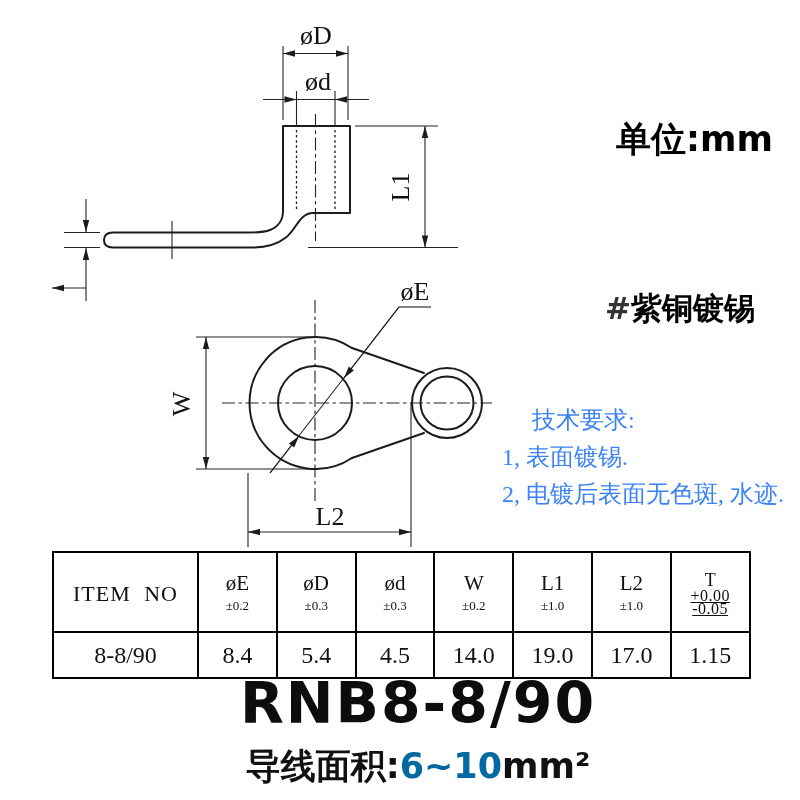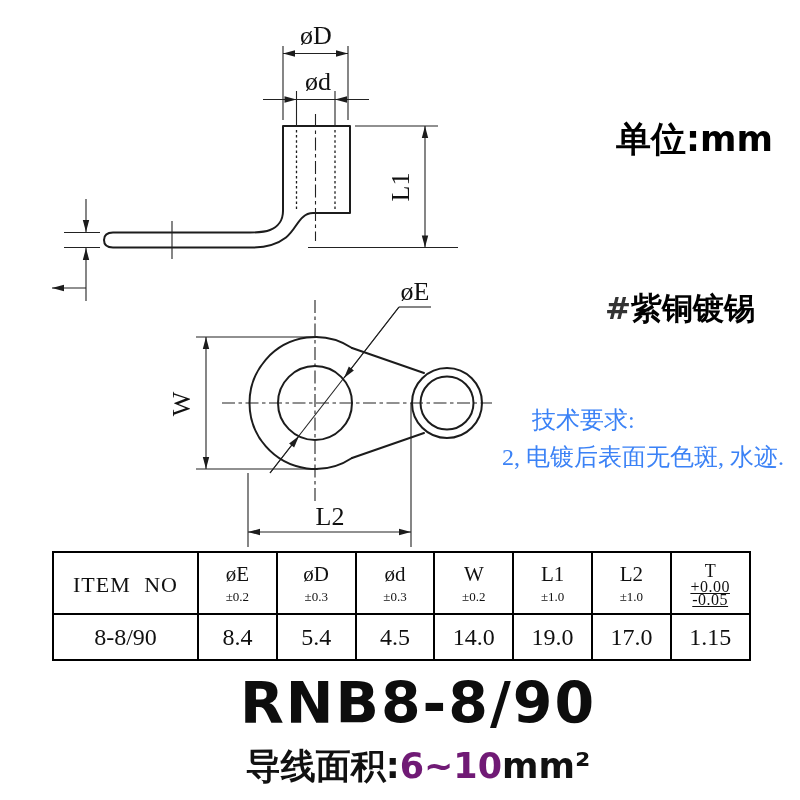--- a/index.html
+++ b/index.html
@@ -15,34 +15,34 @@
   .material-tag .hash{color:#333;}
   .material-tag .name{color:#000000;}
 
   .tech{position:absolute;left:502px;top:402px;color:#3b82f6;
         font-family:"Liberation Serif","DejaVu Serif",serif;font-size:24px;line-height:37px;white-space:nowrap;}
   .tech .title{padding-left:30px;}
 
   table.spec{position:absolute;left:52px;top:551px;width:697px;border-collapse:collapse;table-layout:fixed;
              font-family:"Liberation Serif","DejaVu Serif",serif;color:#101010;text-align:center;}
   table.spec th,table.spec td{border:2px solid #000;padding:0;vertical-align:middle;font-weight:normal;}
-  tr.hdr{height:62px;}
+  tr.hdr{height:80px;}
   tr.datarow{height:46px;}
   .hn{font-size:21px;line-height:25px;padding-top:2px;}
   .hn-item{font-size:22px;word-spacing:7px;letter-spacing:1px;}
   .ht{font-size:13px;line-height:20px;}
   .hn-t{font-size:18px;line-height:17px;padding-top:3px;}
   .ht-sm{font-size:16px;line-height:13px;letter-spacing:.5px;text-decoration:underline;}
   tr.datarow td{font-size:24px;}
 
   .model{position:absolute;left:0;top:668px;width:100%;text-align:center;color:#0d0d0d;
          font-family:"DejaVu Sans","Liberation Sans",sans-serif;font-size:57px;font-weight:bold;letter-spacing:2px;line-height:70px;}
   .wire{position:absolute;left:0;top:743px;width:100%;text-align:center;color:#111;
         font-family:"DejaVu Sans","Liberation Sans",sans-serif;font-size:35px;font-weight:bold;line-height:46px;}
-  .wire .val{color:#701a75;}
+  .wire .val{color:#0369a1;}
 
   .dim-label{font-family:"Liberation Serif","DejaVu Serif",serif;font-size:26px;fill:#111;}
 </style>
 </head>
 <body>
 
 <div class="canvas">
 
   <svg class="drawing-svg" width="800" height="560" viewBox="0 0 800 560">
     <defs>
@@ -128,20 +128,21 @@
     <text class="dim-label" x="190" y="404" text-anchor="middle" transform="rotate(-90 190 404)">W</text>
     <text class="dim-label" x="330" y="525" text-anchor="middle">L2</text>
   </svg>
 
   <div class="unit-note">单位:mm</div>
 
   <div class="material-tag"><span class="hash">#</span><span class="name">紫铜镀锡</span></div>
 
   <div class="tech">
     <div class="title">技术要求:</div>
+    <div>1, 表面镀锡.</div>
     <div>2, 电镀后表面无色斑, 水迹.</div>
   </div>
 
   <table class="spec">
     <colgroup>
       <col style="width:145px">
       <col style="width:78.8px">
         <col style="width:78.8px">
         <col style="width:78.8px">
         <col style="width:78.8px">

